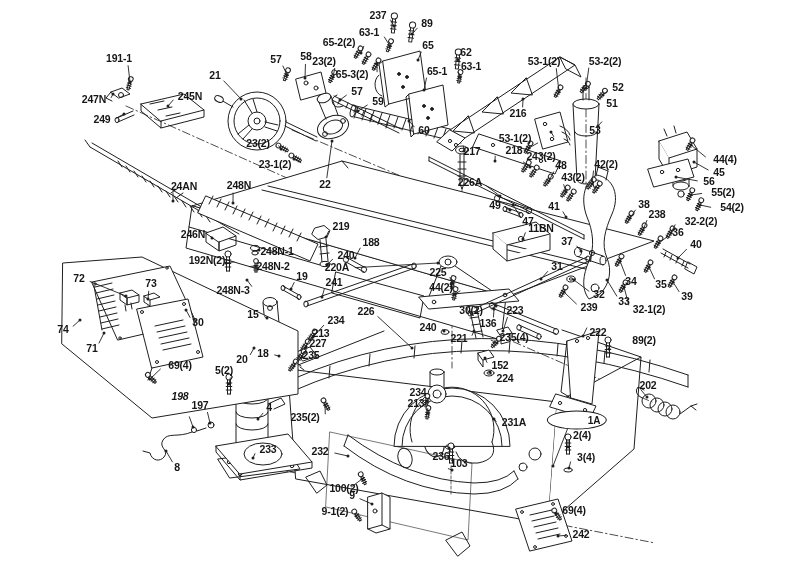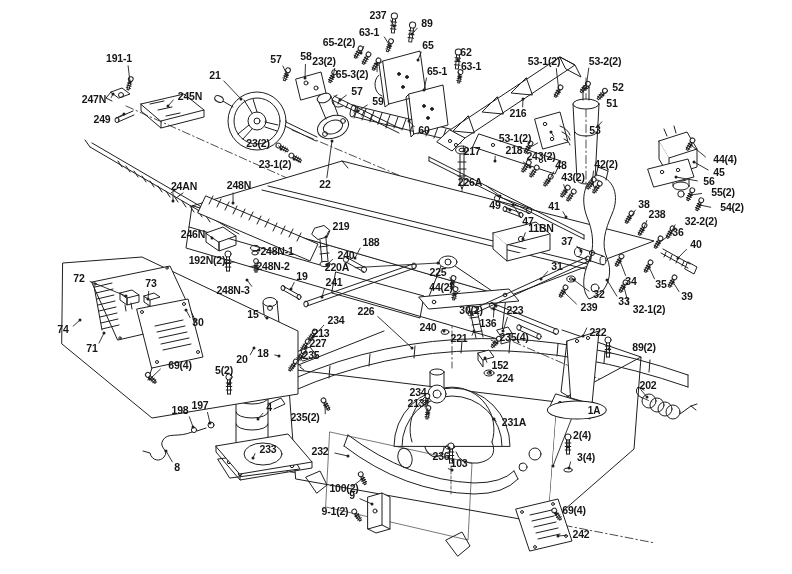--- a/index.html
+++ b/index.html
@@ -764,36 +764,36 @@
       <span class="plabel" style="left: 253px; top: 315px;">15</span>
       <span class="plabel" style="left: 242px; top: 360px;">20</span>
       <span class="plabel" style="left: 79px; top: 279px;">72</span>
       <span class="plabel" style="left: 151px; top: 284px;">73</span>
       <span class="plabel" style="left: 63px; top: 330px;">74</span>
       <span class="plabel" style="left: 92px; top: 349px;">71</span>
       <span class="plabel" style="left: 198px; top: 323px;">30</span>
       <span class="plabel" style="left: 180px; top: 366px;">69(4)</span>
       <span class="plabel" style="left: 224px; top: 371px;">5(2)</span>
       <span class="plabel" style="left: 200px; top: 406px;">197</span>
-      <span class="plabel" style="left: 180px; top: 411px;">198</span>
+      <span class="plabel" style="left: 180px; top: 397px; font-style: italic;">198</span>
       <span class="plabel" style="left: 177px; top: 468px;">8</span>
       <span class="plabel" style="left: 269px; top: 408px;">4</span>
       <span class="plabel" style="left: 268px; top: 450px;">233</span>
       <span class="plabel" style="left: 305px; top: 418px;">235(2)</span>
       <span class="plabel" style="left: 320px; top: 452px;">232</span>
       <span class="plabel" style="left: 328px; top: 489px; padding-left: 32px;">100(2)</span>
       <span class="plabel" style="left: 352px; top: 496px;">9</span>
       <span class="plabel" style="left: 335px; top: 512px;">9-1(2)</span>
       <span class="plabel" style="left: 418px; top: 393px;">234</span>
       <span class="plabel" style="left: 416px; top: 404px;">213</span>
       <span class="plabel" style="left: 514px; top: 423px;">231A</span>
       <span class="plabel" style="left: 441px; top: 457px;">236</span>
       <span class="plabel" style="left: 459px; top: 464px;">103</span>
-      <span class="plabel circled" style="left: 577px; top: 411px; padding-left: 40px;">1A</span>
+      <span class="plabel circled" style="left: 577px; top: 421px; padding-left: 40px;">1A</span>
       <span class="plabel" style="left: 582px; top: 436px;">2(4)</span>
       <span class="plabel" style="left: 586px; top: 458px;">3(4)</span>
       <span class="plabel" style="left: 574px; top: 511px;">69(4)</span>
       <span class="plabel" style="left: 581px; top: 535px;">242</span>
-      <span class="plabel" style="left: 629px; top: 348px; padding-left: 30px;">89(2)</span>
+      <span class="plabel" style="left: 629px; top: 341px; padding-left: 30px;">89(2)</span>
       <span class="plabel" style="left: 648px; top: 386px;">202</span>
       <span class="plabel" style="left: 598px; top: 333px;">222</span>
     </div>
 </div>
 
 </body></html>

